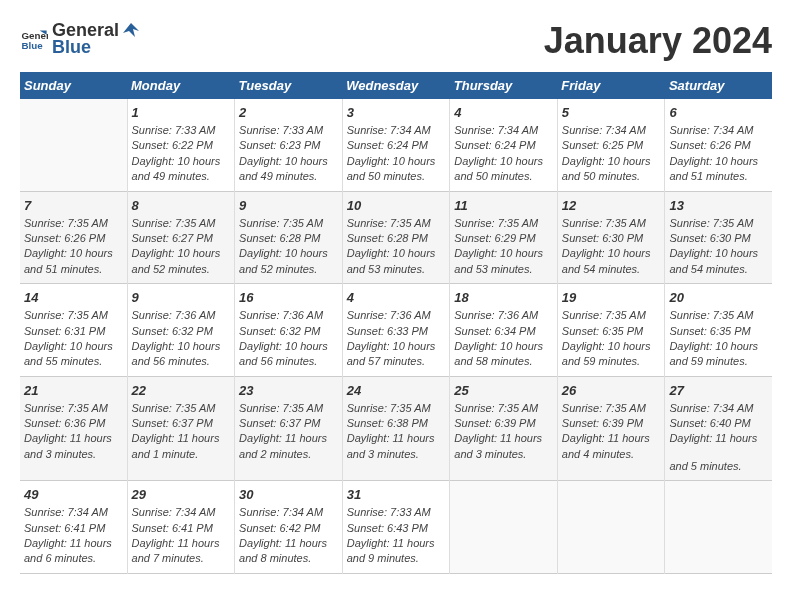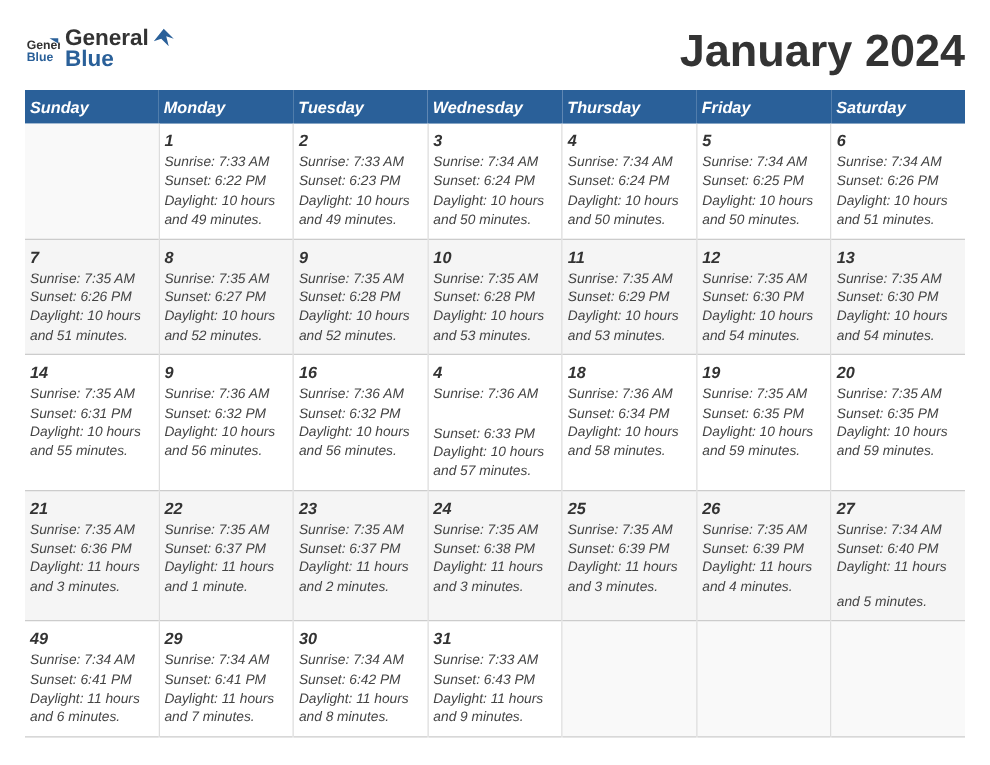--- a/index.html
+++ b/index.html
@@ -271,21 +271,21 @@
             <span style="display: block;">Sunrise: 7:36 AM</span>
             <span style="display: block;">Sunset: 6:32 PM</span>
             <span style="display: block;">Daylight: 10 hours</span>
             <span style="display: block;">and 56 minutes.</span>
           </div>
         </td>
         <td>
           <span class="day-number">4</span>
           <div class="day-info">
             <span style="display: block;">Sunrise: 7:36 AM</span>
-            <span style="display: block; margin-top: 16px;">Sunset: 6:33 PM</span>
+            <span style="display: block;">Sunset: 6:33 PM</span>
             <span style="display: block;">Daylight: 10 hours</span>
             <span style="display: block;">and 57 minutes.</span>
           </div>
         </td>
         <td>
           <span class="day-number">18</span>
           <div class="day-info">
             <span style="display: block;">Sunrise: 7:36 AM</span>
             <span style="display: block;">Sunset: 6:34 PM</span>
             <span style="display: block;">Daylight: 10 hours</span>

